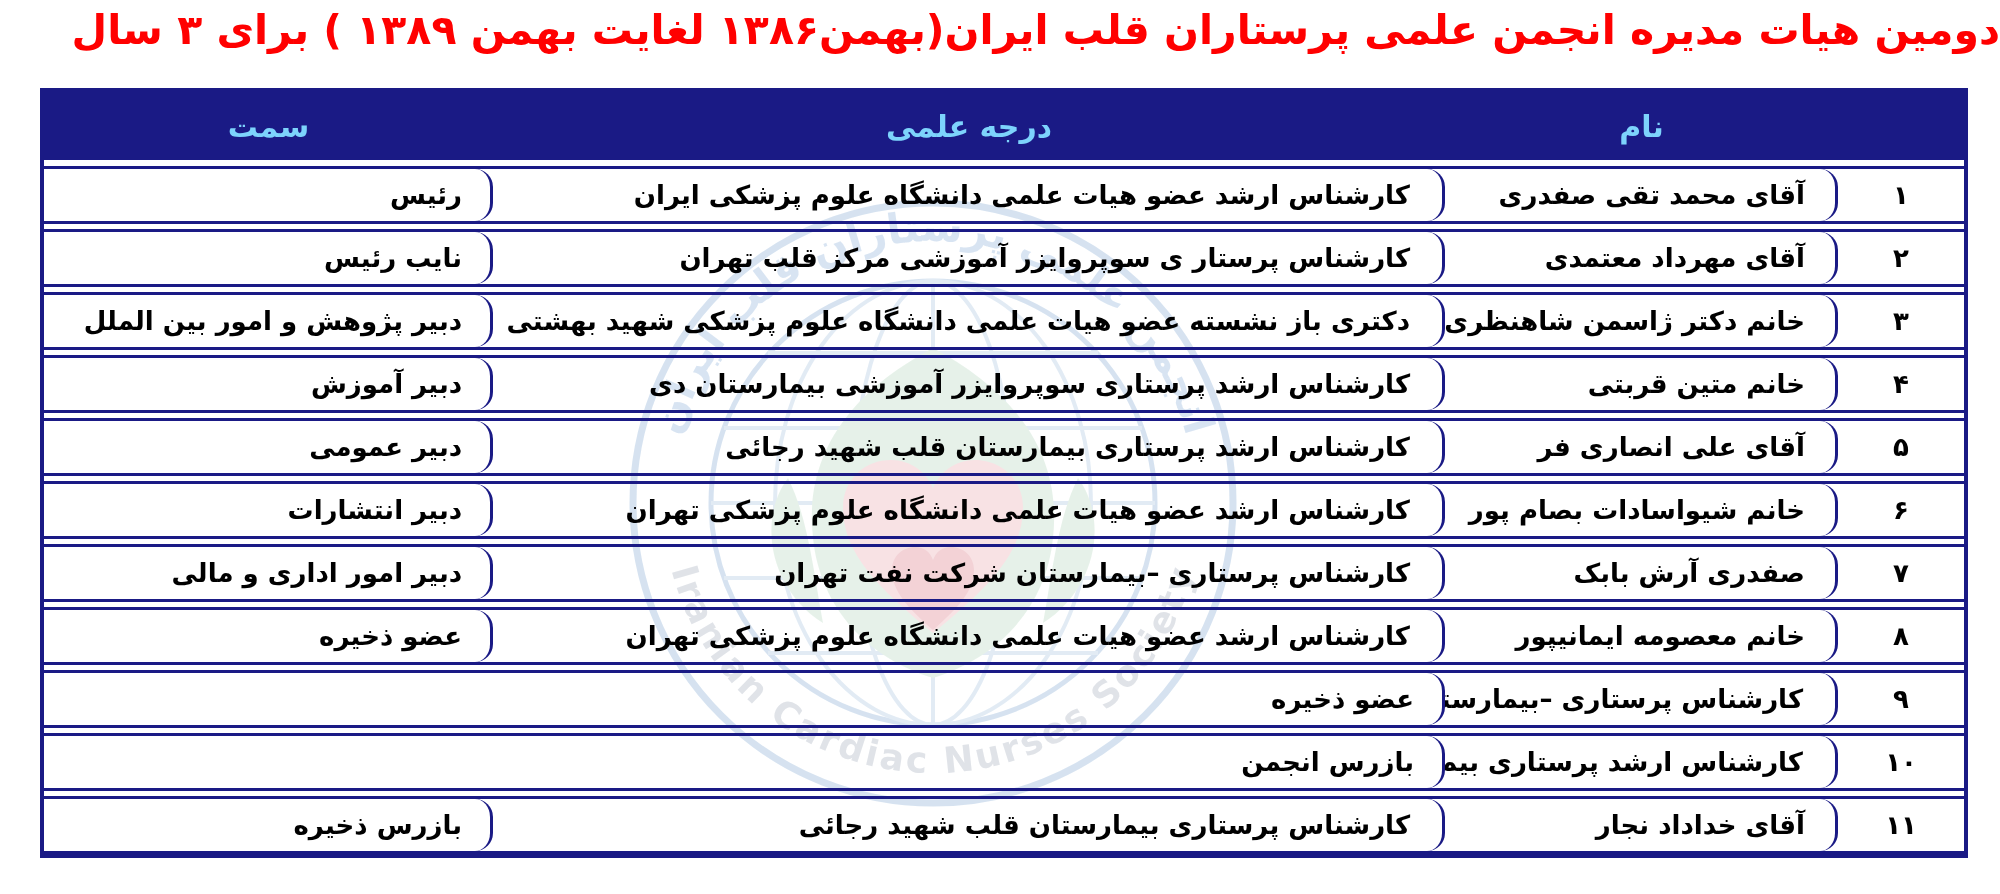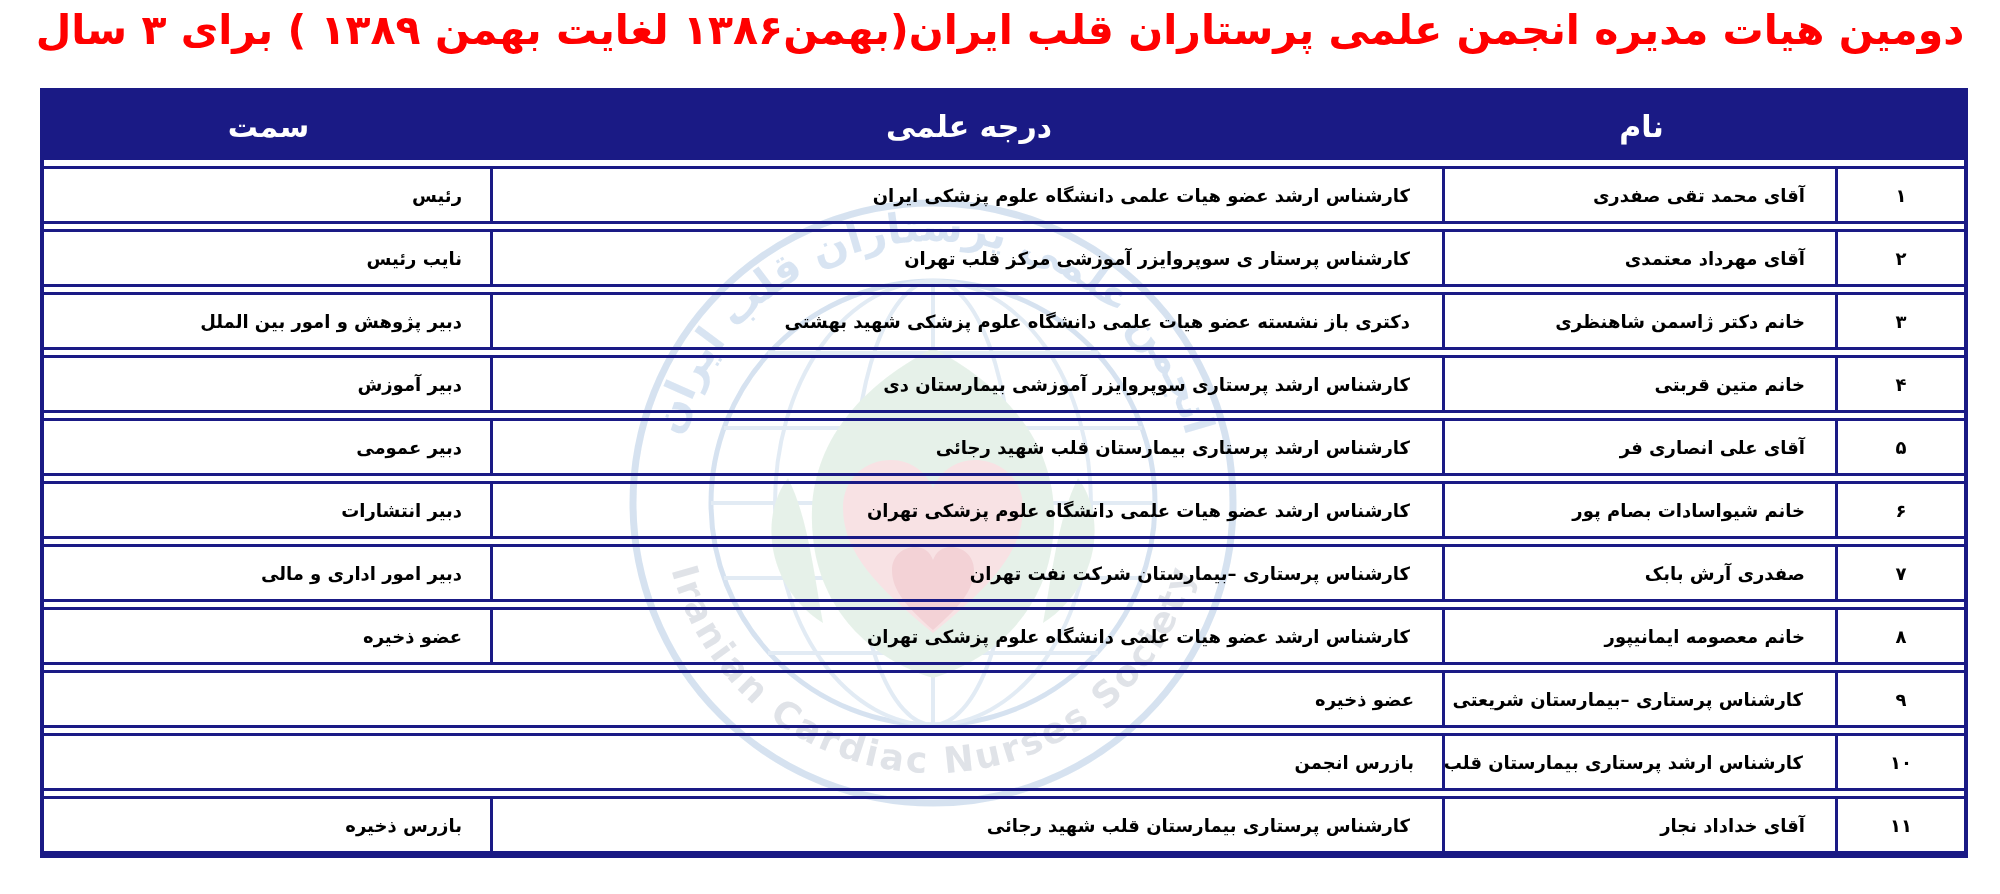--- a/index.html
+++ b/index.html
@@ -7,21 +7,20 @@
   body {
     position: relative;
     background: #ffffff;
     font-family: "DejaVu Sans", sans-serif;
   }
 
   
   .title {
     position: absolute;
     top: 6px; left: 0; width: 2000px;
-    text-align: center;
     direction: rtl;
     color: #ff0000;
     font-size: 41px;
     font-weight: bold;
     letter-spacing: 0px;
   }
 
   
   .watermark {
     position: absolute;
@@ -43,42 +42,43 @@
   }
   .thead {
     display: grid;
     grid-template-columns: 126px 393px 952px 1fr;
     height: 68px;
     background: #1a1a85;
     margin-bottom: 6px;
     align-items: center;
   }
   .thead .hcell {
-    color: #ffffff;
+    color: #7dd3fc;
     font-size: 30px;
     font-weight: bold;
     text-align: center;
   }
   .tbody { display: flex; flex-direction: column; gap: 5px; }
   .trow {
     display: grid;
     grid-template-columns: 126px 393px 952px 1fr;
     border-top: 3px solid #1a1a85;
     border-bottom: 3px solid #1a1a85;
     height: 58px;
     background: transparent;
   }
   .cell {
     display: flex;
     align-items: center;
-    font-size: 18px;
+    font-size: 26px;
     font-weight: bold;
     color: #000000;
     overflow: hidden;
     white-space: nowrap;
+    border-radius: 18px;
   }
   .cell:not(:first-child) { border-inline-start: 3px solid #1a1a85; }
   .cell.num { justify-content: center; }
   .cell.name { justify-content: flex-start; padding-inline-start: 30px; padding-inline-end: 8px; padding-left: 20px; }
   .cell.degree { justify-content: flex-start; padding-inline-start: 32px; padding-inline-end: 10px; }
   .cell.position { justify-content: flex-start; padding-inline-start: 28px; padding-inline-end: 8px; }
 </style>
 </head>
 <body>
 

